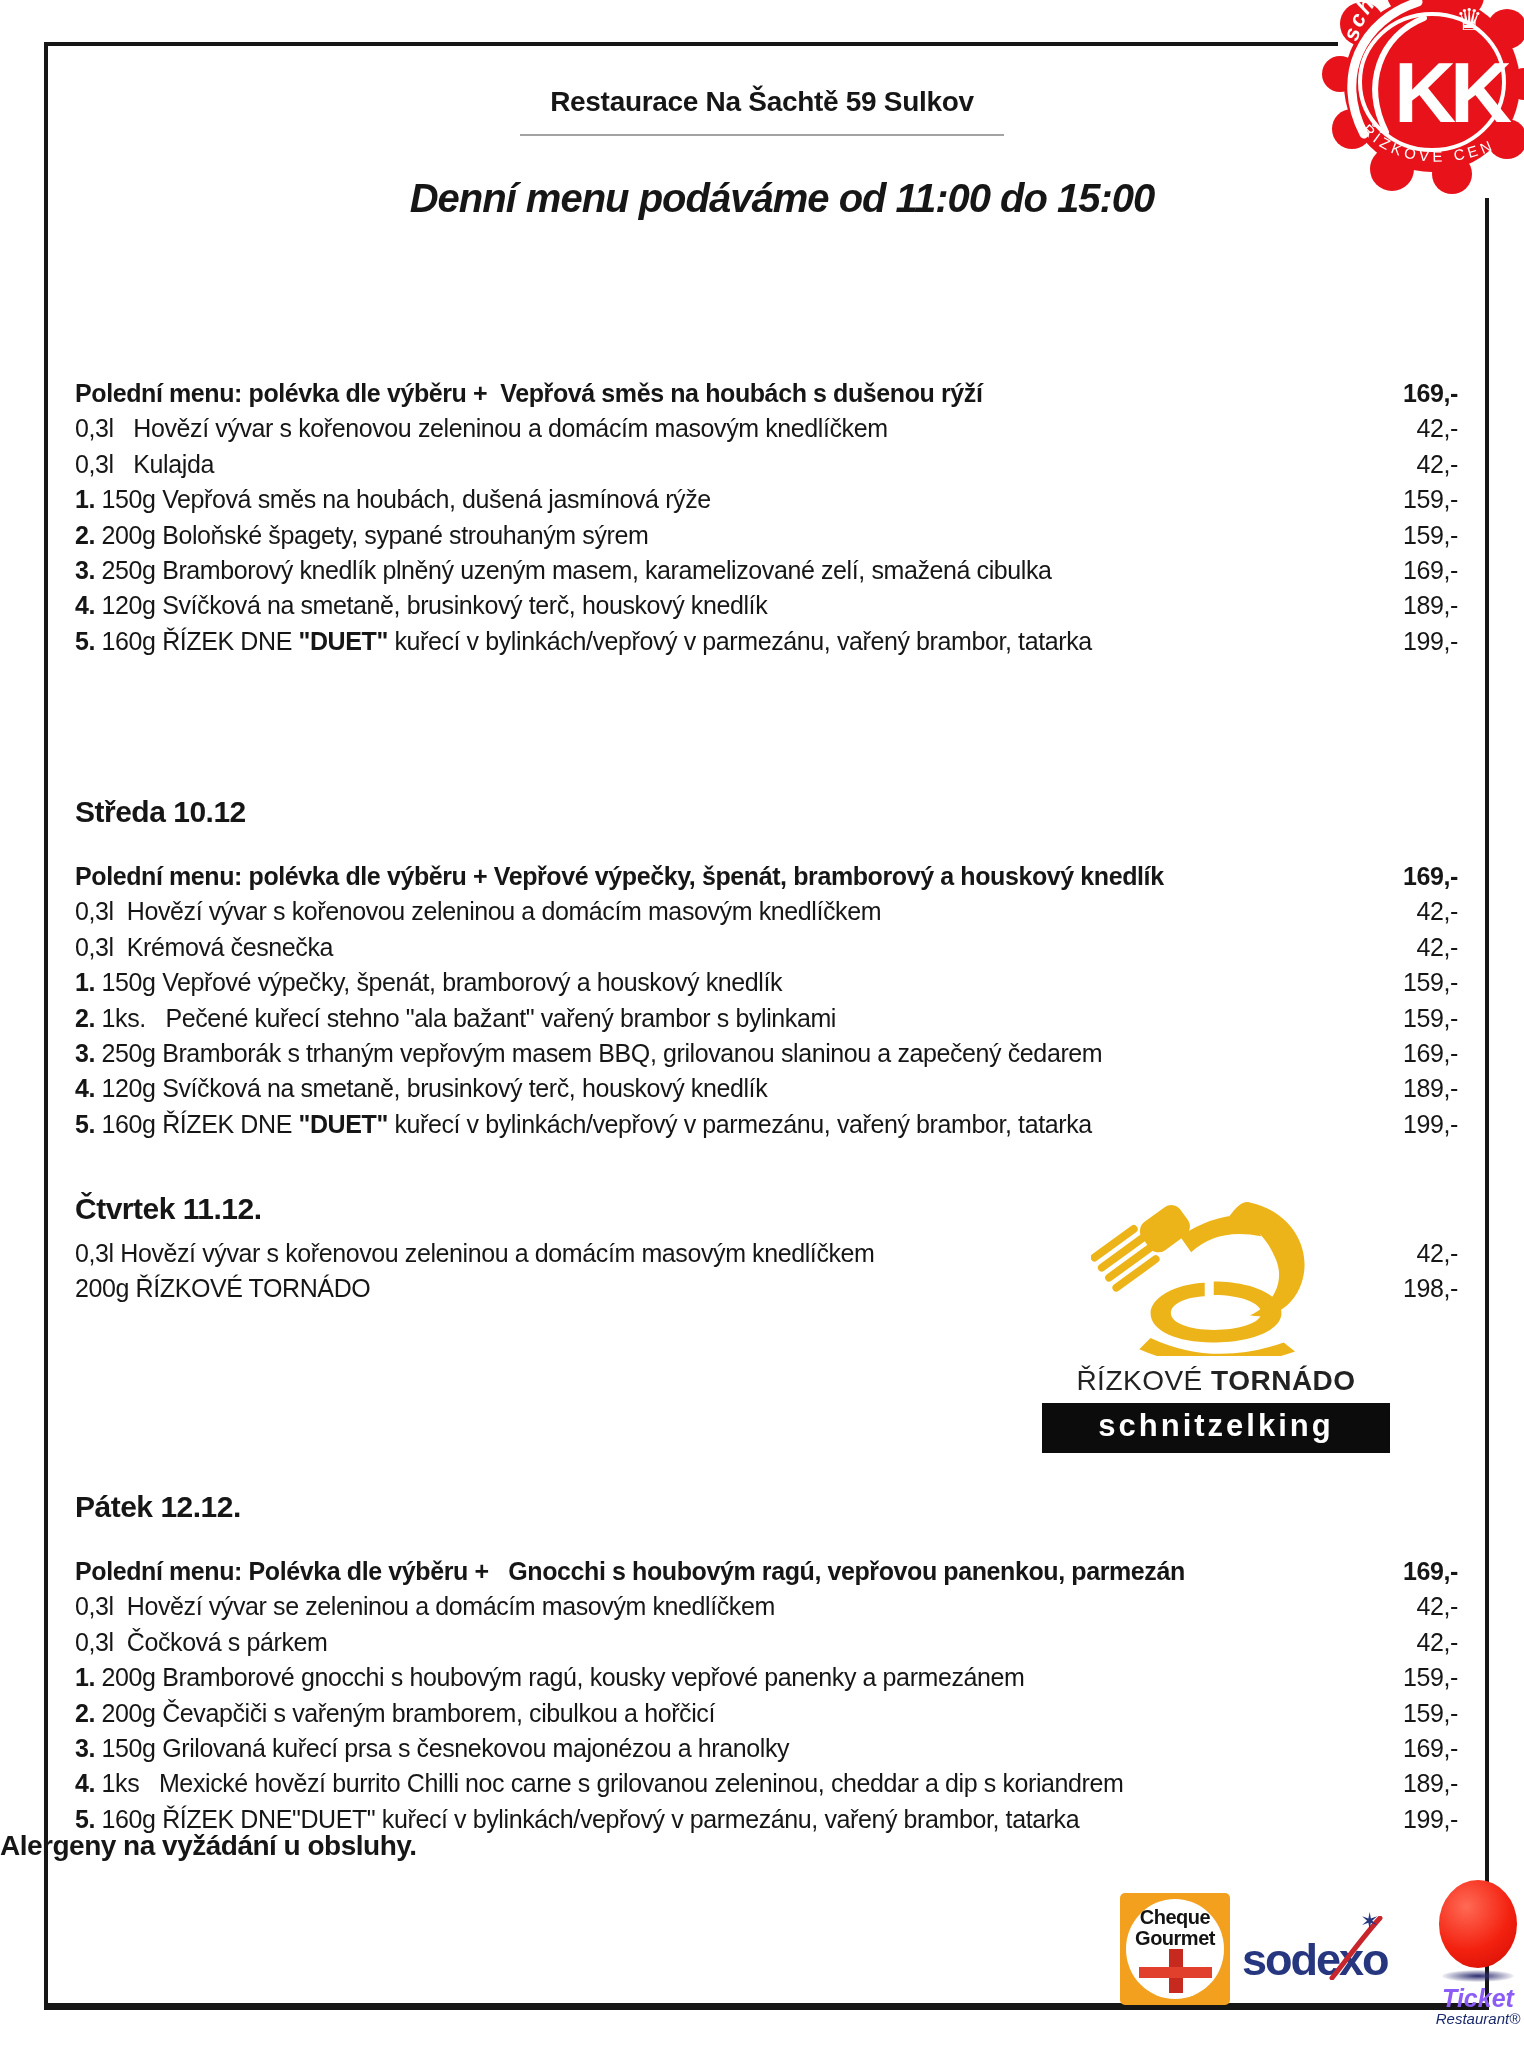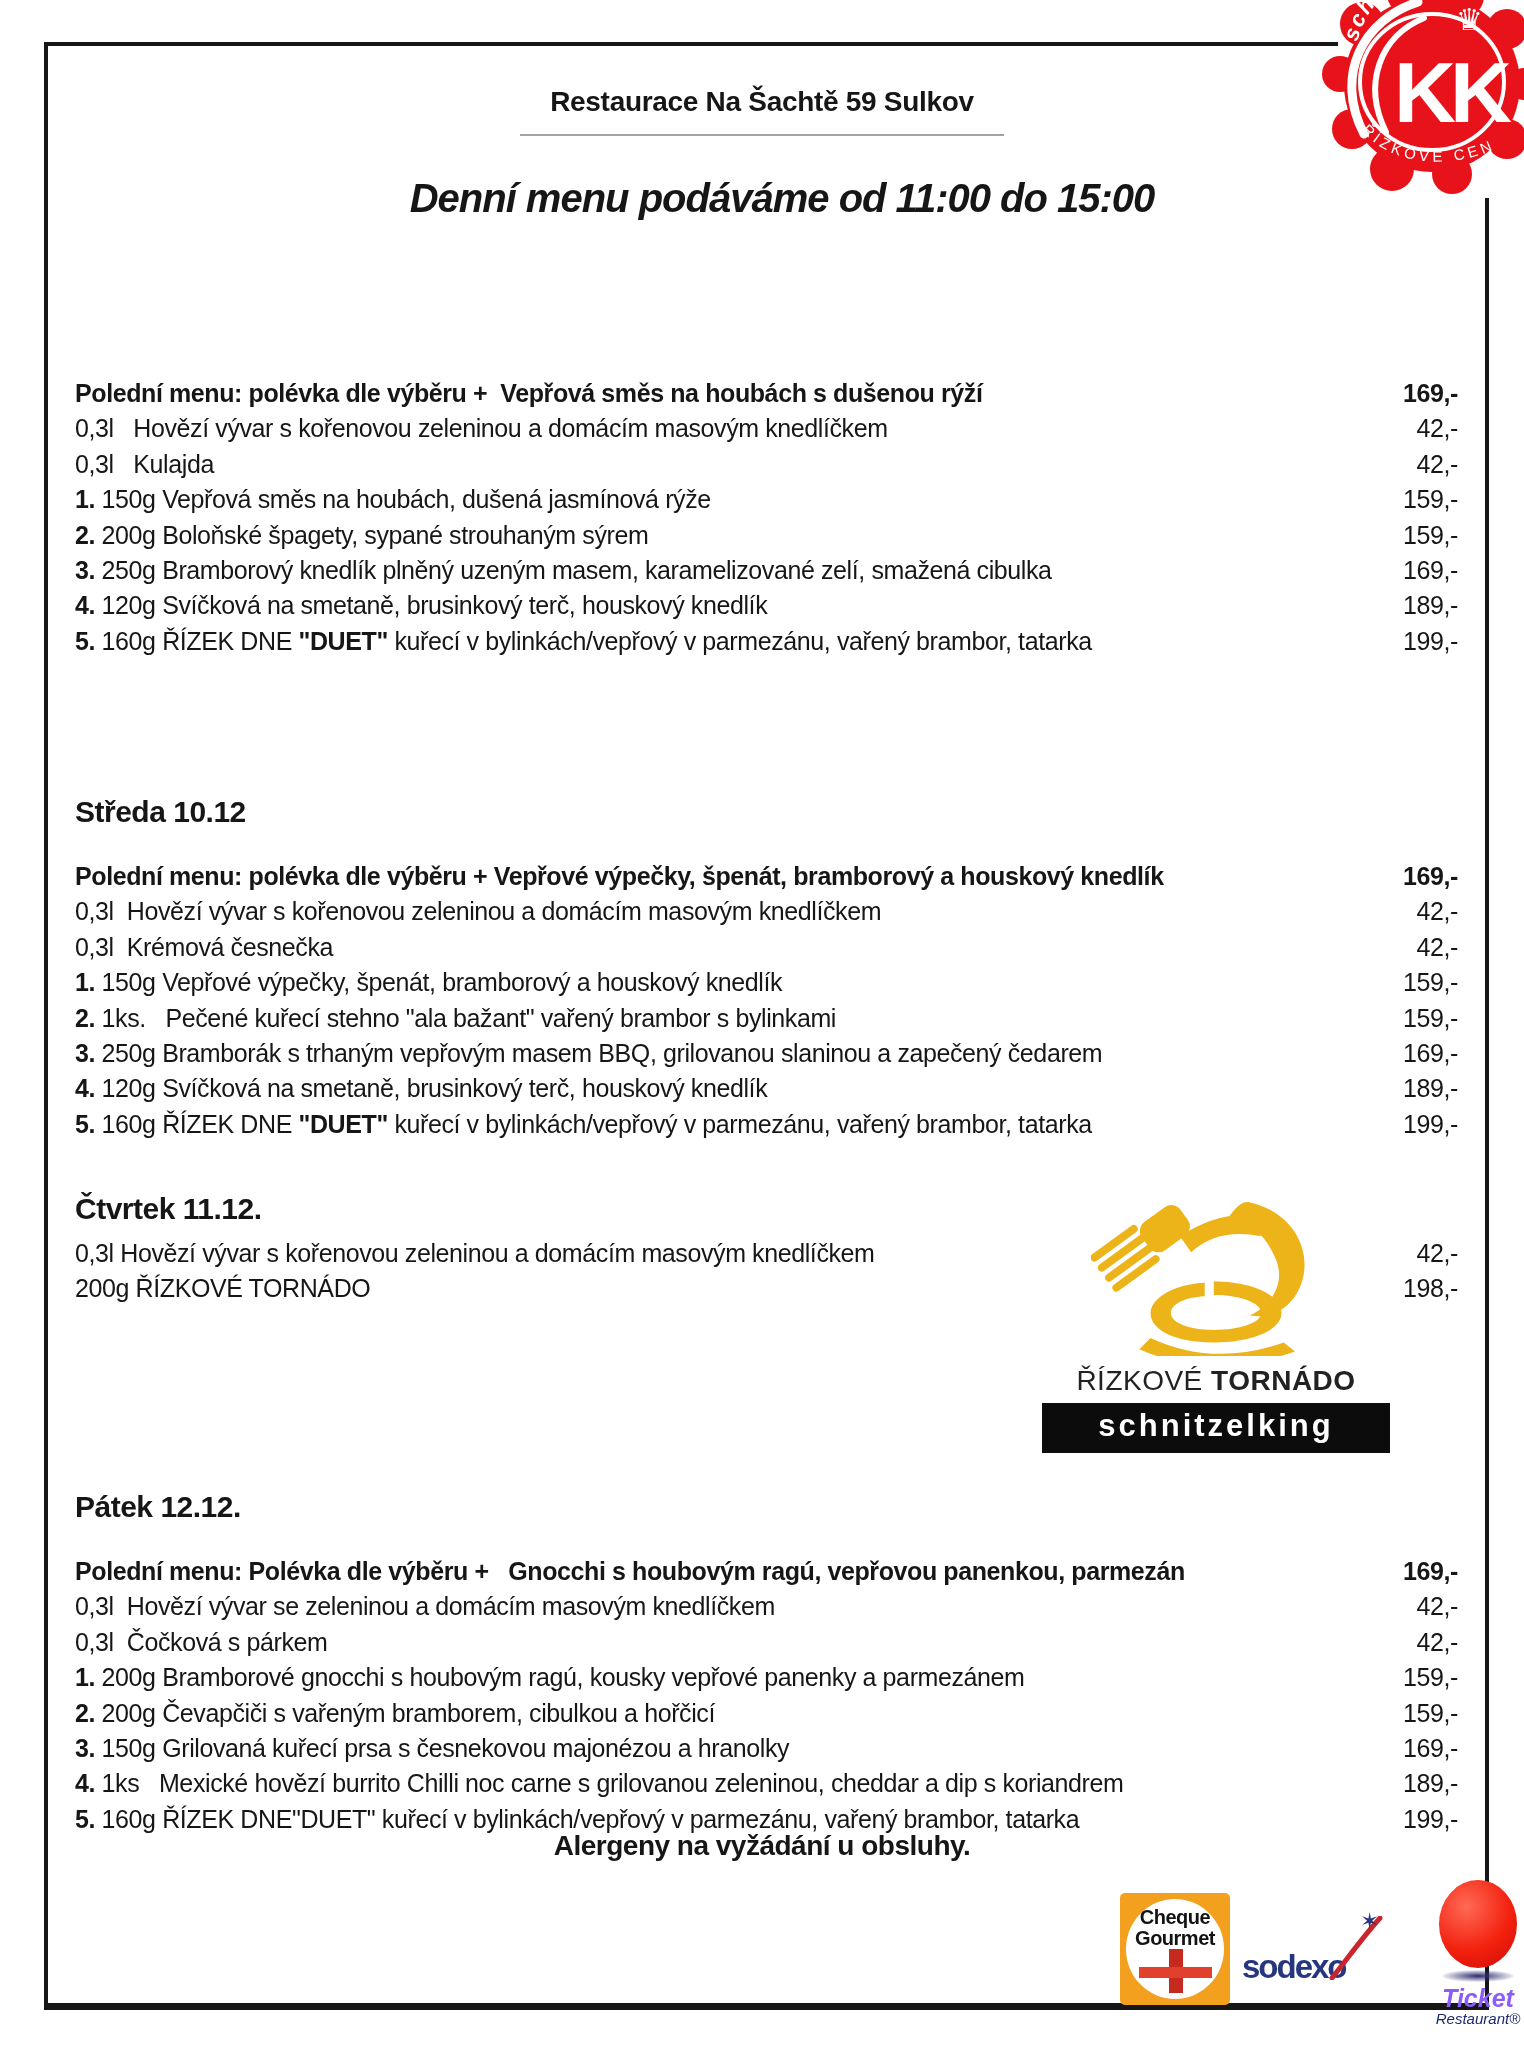--- a/index.html
+++ b/index.html
@@ -35,31 +35,31 @@
   
   .tornado{position:absolute;left:1042px;top:1198px;width:348px;text-align:center;}
   .tornado-icon{display:block;margin:0 auto 2px;}
   .tornado-title{font-size:28px;color:#222;letter-spacing:0.5px;line-height:32px;margin-top:9px;}
   .tornado-banner{display:block;background:#0c0c0c;color:#ffffff;font-weight:bold;
     font-size:31px;letter-spacing:3px;padding:5px 0 9px;margin-top:6px;}
   
   .seal-box{position:absolute;left:1338px;top:0;width:186px;height:198px;background:#ffffff;}
   .seal-box svg{position:absolute;left:-34px;top:-16px;overflow:visible;}
   
-  .allergy{position:absolute;top:1830px;left:0;width:100%;text-align:center;
+  .allergy{position:absolute;top:1830px;left:0;width:100%;
     font-weight:bold;font-size:28px;letter-spacing:-0.5px;}
   .logo-strip{position:absolute;left:1104px;top:1876px;width:420px;height:130px;}
   .cheque{position:absolute;left:16px;top:17px;width:110px;height:112px;background:#f2a01e;border-radius:5px;}
   .cheque .disc{position:absolute;left:6px;top:6px;width:98px;height:100px;background:#ffffff;border-radius:50%;}
   .cheque .cg-text{position:absolute;left:0;top:14px;width:100%;text-align:center;
     font-size:20px;font-weight:bold;line-height:21px;color:#131313;letter-spacing:-0.5px;}
   .cheque .vbar{position:absolute;left:49px;top:56px;width:14px;height:44px;background:#c62a1e;}
   .cheque .hbar{position:absolute;left:19px;top:74px;width:73px;height:11px;background:#e0402c;}
   .sodexo{position:absolute;left:138px;top:36px;width:180px;height:80px;}
-  .sodexo .wordmark{position:absolute;left:0;bottom:6px;font-size:33px;font-weight:bold;
+  .sodexo .wordmark{position:absolute;left:0;bottom:6px;font-size:45px;font-weight:bold;
     color:#26367f;letter-spacing:-2px;}
   .sodexo .star{position:absolute;left:118px;top:-4px;font-size:23px;color:#26367f;font-style:normal;}
   .sodexo svg{position:absolute;left:86px;top:4px;}
   .ticket{position:absolute;left:326px;top:4px;width:96px;text-align:center;}
   .ticket .ball{width:78px;height:88px;margin:0 auto;border-radius:50%;
     background:radial-gradient(circle at 35% 30%, #ff6a55 0%, #f3210f 55%, #cf0b04 100%);}
   .ticket .shadow{width:72px;height:12px;margin:2px auto 4px;border-radius:50%;
     background:radial-gradient(ellipse at center, #2b2b6e 0%, rgba(43,43,110,0) 75%);}
   .ticket .t1{font-size:25px;line-height:24px;font-weight:bold;font-style:italic;color:#8b5cf6;}
   .ticket .t2{font-size:15px;line-height:17px;font-weight:normal;font-style:italic;color:#1c2b6e;}

